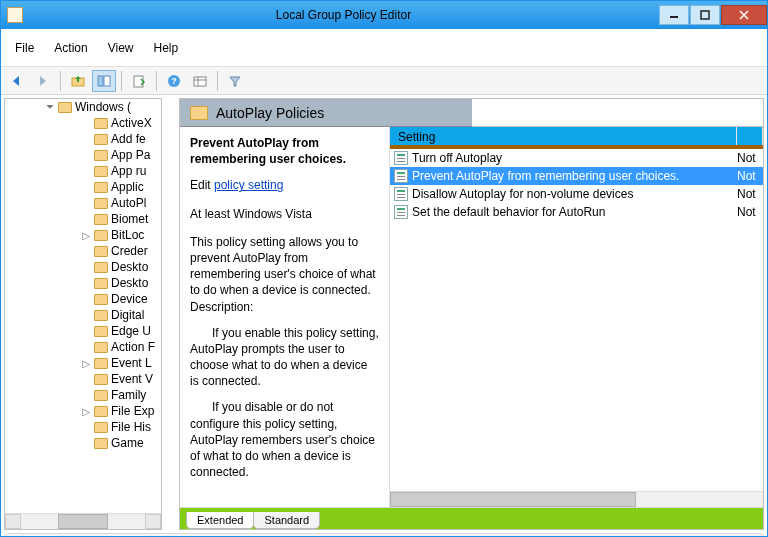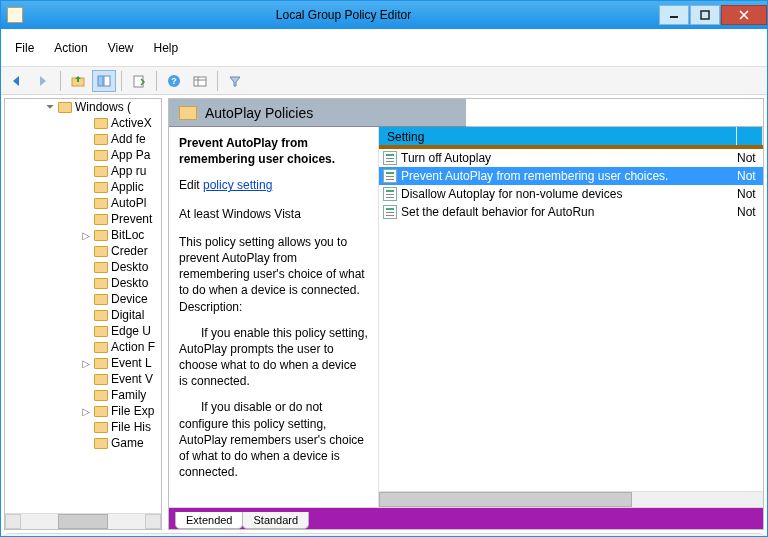--- a/index.html
+++ b/index.html
@@ -87,21 +87,21 @@
   .exp { width:10px; text-align:center; color:#777; font-size:10px; flex-shrink:0;}
   .noexp { width:10px; flex-shrink:0;}
   .hscroll { height:16px; background:#f0f0f0; border-top:1px solid #ddd; position:absolute; bottom:0; left:0; right:0; display:flex;}
   .hscroll .arrow { width:16px; background:#e8e8e8; border:1px solid #ccc;}
   .hscroll .track { flex:1; position:relative;}
   .hscroll .thumb { position:absolute; height:100%; background:#cdcdcd; border:1px solid #b0b0b0;}
 
   .right-pane {
     flex:1;
     border:1px solid #c0c0c0;
-    margin:3px 3px 3px 6px;
+    margin:3px 3px 3px 17px;
     display:flex;
     flex-direction:column;
     background:#fff;
     overflow:hidden;
   }
   .header-band {
     background:#aab7c4;
     height:28px;
     display:flex;
     align-items:center;
@@ -138,21 +138,21 @@
     background:repeating-linear-gradient(#888,#888 1px,transparent 1px,transparent 3px);}
   .row .rtext { flex:1; white-space:nowrap; overflow:hidden;}
   .row .rstate { width:26px; overflow:hidden; white-space:nowrap;}
   .list-hscroll { height:16px; background:#f0f0f0; border-top:1px solid #ddd; display:flex;}
   .tabstrip {
     height:22px;
     display:flex;
     align-items:flex-end;
     padding-left:6px;
     border-top:1px solid #d8d8d8;
-    background:#a21caf;
+    background:#84cc16;
   }
   .tab {
     padding:2px 10px;
     border:1px solid #b8b8b8;
     border-top-left-radius:0;
     border-top-right-radius:0;
     border-bottom-left-radius:5px;
     border-bottom-right-radius:5px;
     border-top:none;
     font-size:11px;
@@ -297,21 +297,21 @@
             <span>Applic</span>
           </li>
           <li class="tree-item">
             <span class="noexp"></span>
             <span class="folder-icon"></span>
             <span>AutoPl</span>
           </li>
           <li class="tree-item">
             <span class="noexp"></span>
             <span class="folder-icon"></span>
-            <span>Prevent</span>
+            <span>Biomet</span>
           </li>
           <li class="tree-item">
             <span class="exp">▷</span>
             <span class="folder-icon"></span>
             <span>BitLoc</span>
           </li>
           <li class="tree-item">
             <span class="noexp"></span>
             <span class="folder-icon"></span>
             <span>Creder</span>

